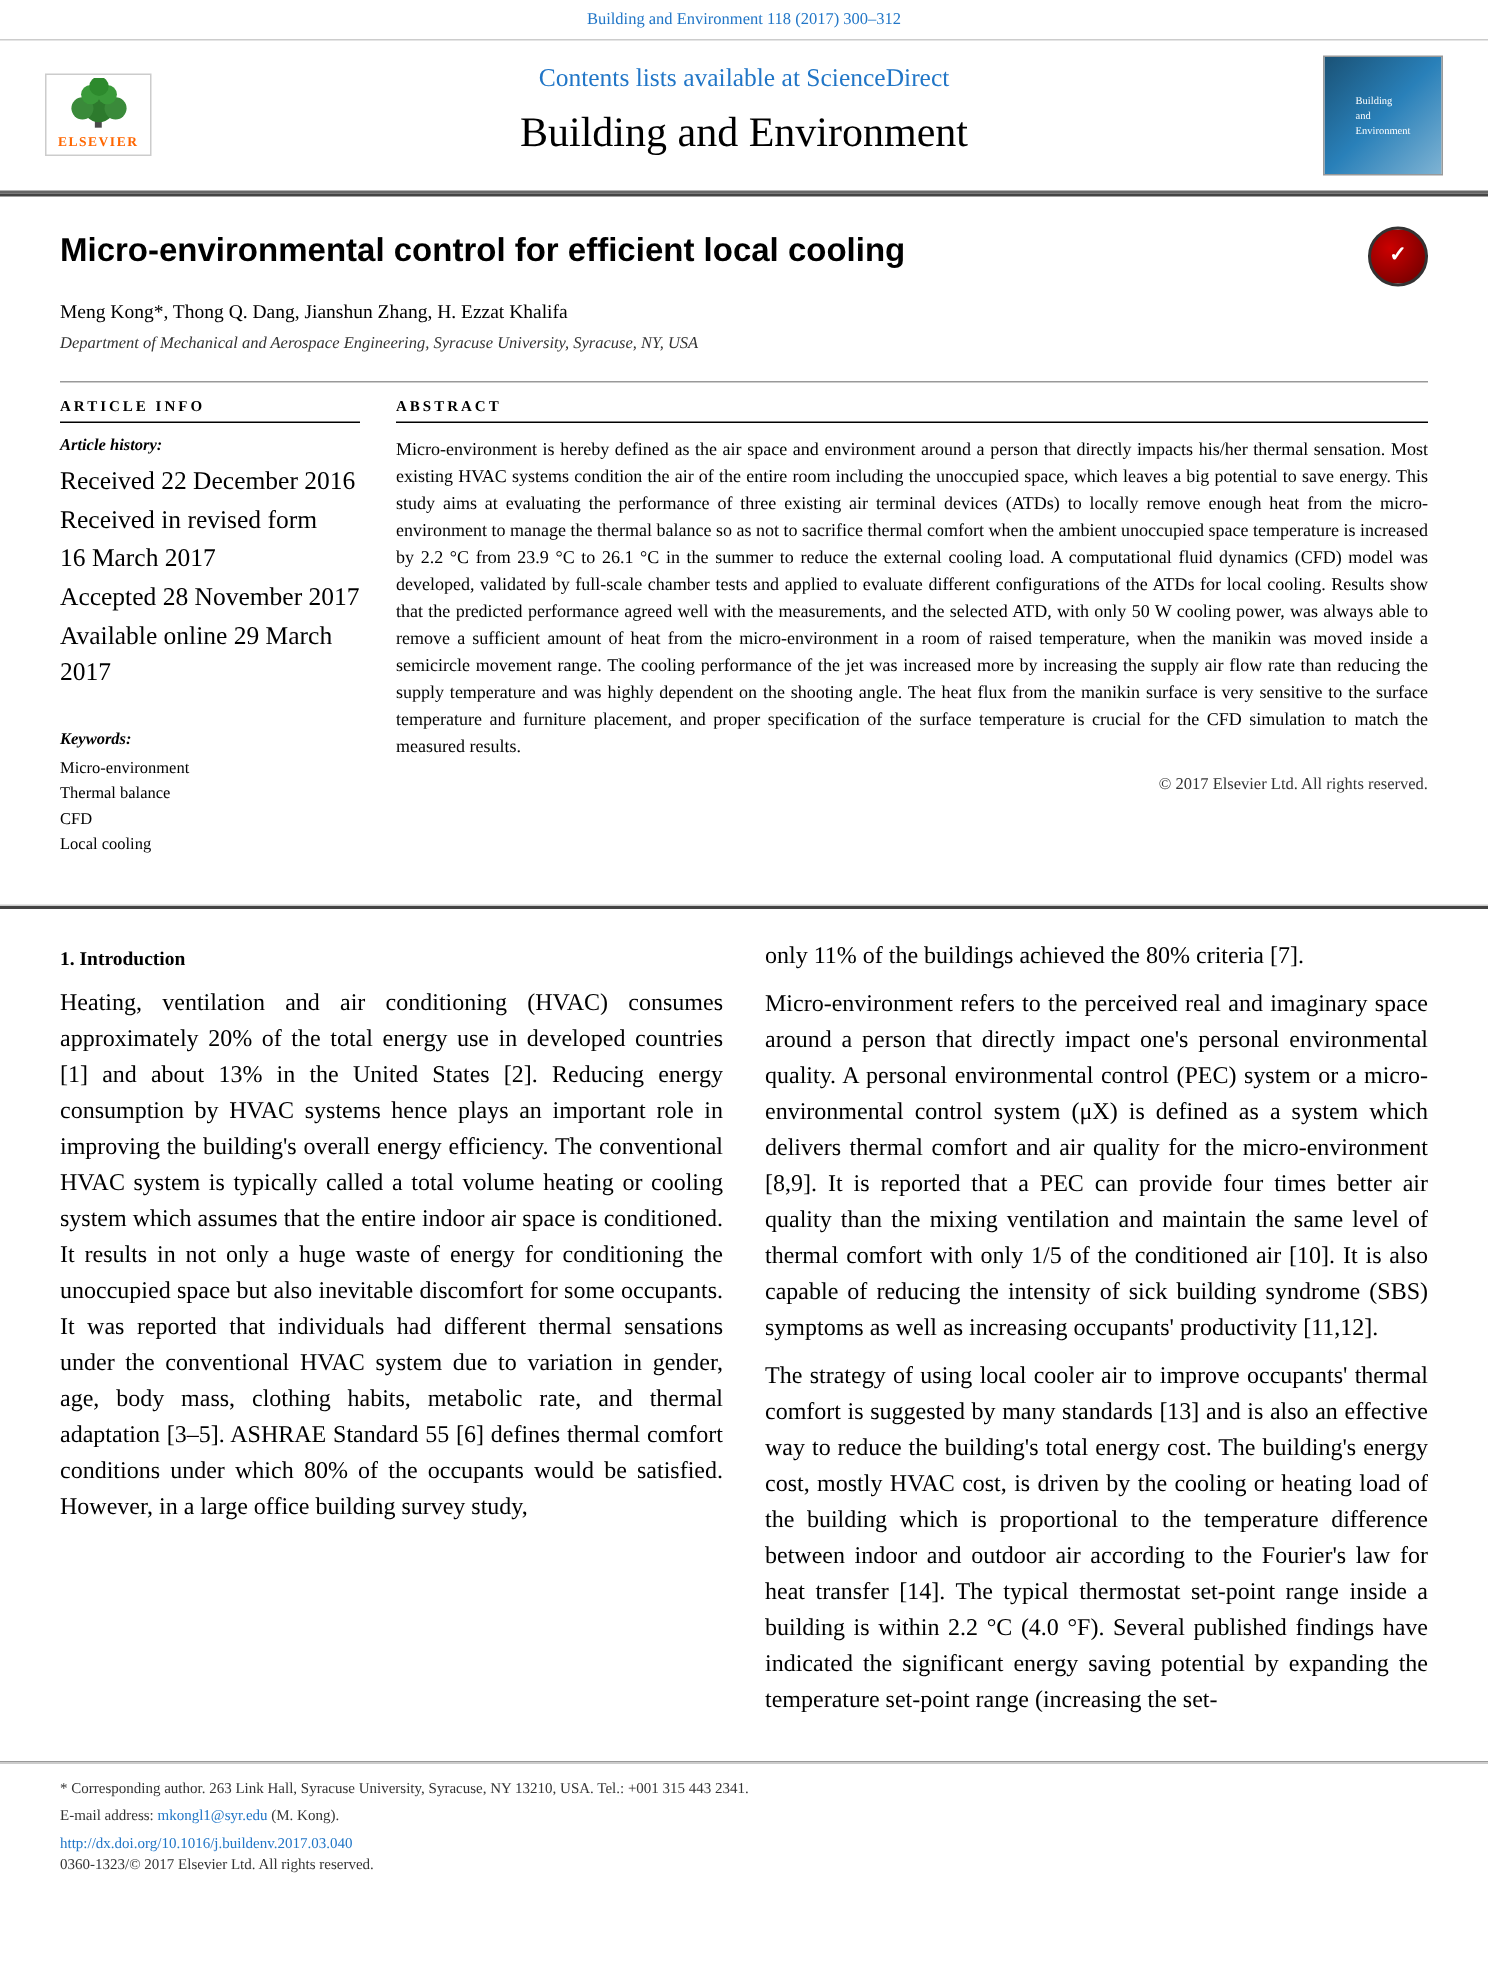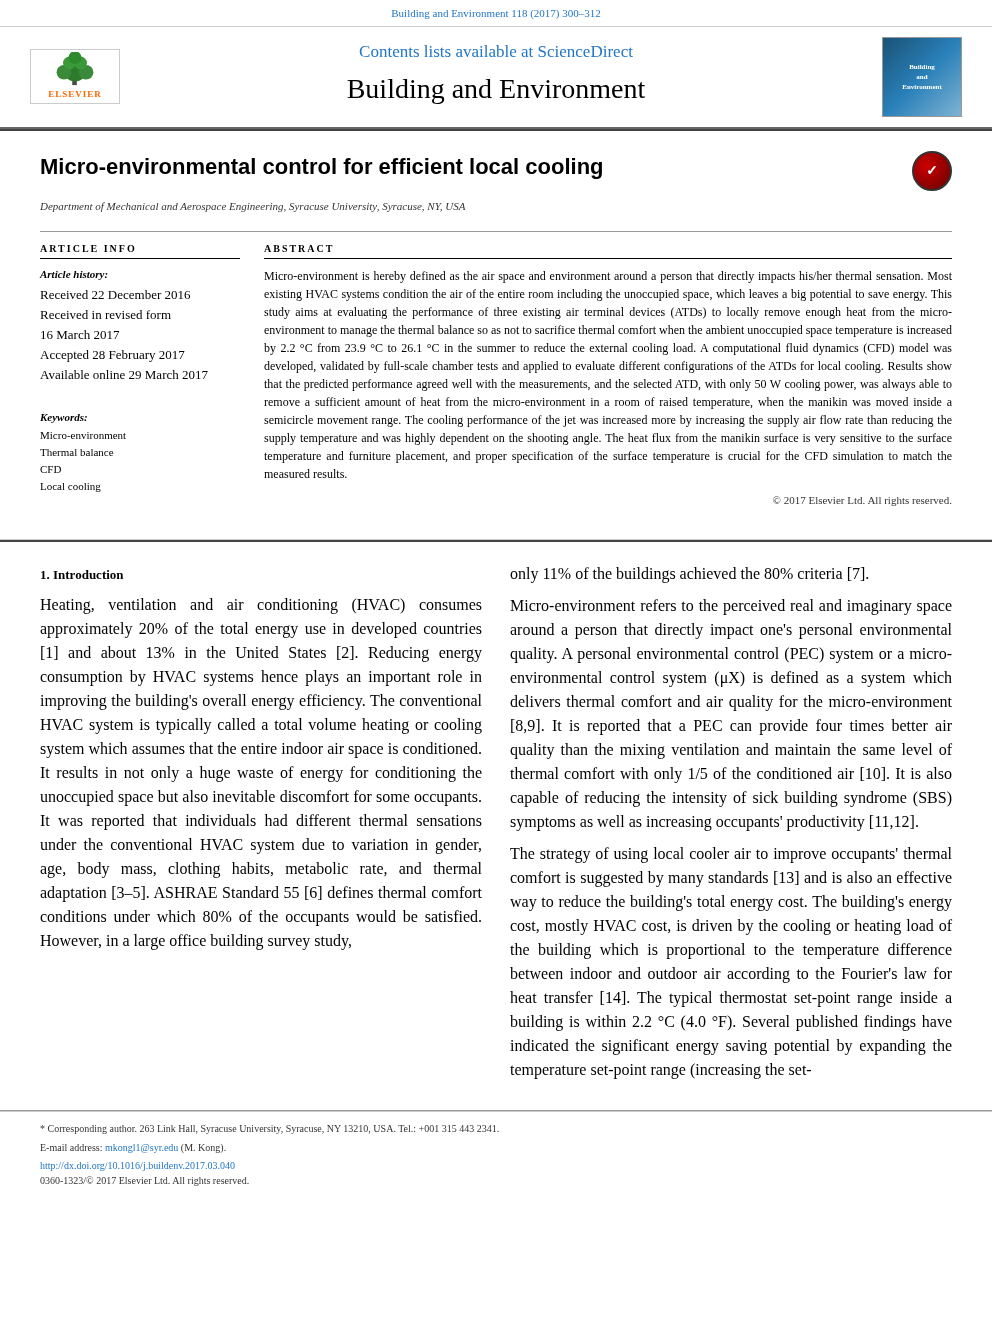--- a/index.html
+++ b/index.html
@@ -55,21 +55,21 @@
     }
     .journal-header-right {
       width: 110px;
       min-width: 110px;
       display: flex;
       justify-content: flex-end;
     }
 
     
     .elsevier-logo {
-      width: 90px;
+      width: 71px;
       height: 55px;
       border: 1px solid #ccc;
       display: flex;
       flex-direction: column;
       align-items: center;
       justify-content: flex-end;
       background: #fff;
       padding: 2px;
     }
     .elsevier-logo .tree-svg {
@@ -92,22 +92,21 @@
       border: 1px solid #999;
       display: flex;
       align-items: center;
       justify-content: center;
       flex-direction: column;
       padding: 4px;
     }
     .journal-cover-text {
       font-size: 7px;
       color: #fff;
-      text-align: center;
-      font-weight: bold;
+      font-weight: normal;
     }
 
     
     .article-container {
       padding: 20px 40px 30px;
       border-bottom: 1px solid #ccc;
     }
 
     .article-title-row {
       display: flex;
@@ -174,21 +173,21 @@
     }
 
     .info-block { margin-bottom: 25px; }
     .info-block .info-title {
       font-size: 11px;
       font-style: italic;
       font-weight: bold;
       margin-bottom: 3px;
     }
     .info-block .info-line {
-      font-size: 13px;
+      font-size: 17px;
       margin-bottom: 1px;
     }
 
     .keywords-block { margin-top: 10px; }
     .keywords-block .kw-title {
       font-size: 11px;
       font-style: italic;
       font-weight: bold;
       margin-bottom: 3px;
     }
@@ -314,35 +313,38 @@
 </div>
 
 <hr class="divider-heavy">
 
 <div class="article-container">
   <div class="article-title-row">
     <div class="article-title">Micro-environmental control for efficient local cooling</div>
     <div class="crossmark-badge">✓</div>
   </div>
 
+  <div class="article-authors">
+    <span>Meng Kong*, Thong Q. Dang, Jianshun Zhang, H. Ezzat Khalifa</span>
+  </div>
   <div class="article-affil">Department of Mechanical and Aerospace Engineering, Syracuse University, Syracuse, NY, USA</div>
 
   <hr class="divider-line">
 
   <div class="two-col">
 
     <div class="left-col">
       <div class="section-label">ARTICLE INFO</div>
 
       <div class="info-block">
         <div class="info-title">Article history:</div>
         <div class="info-line">Received 22 December 2016</div>
         <div class="info-line">Received in revised form</div>
         <div class="info-line">16 March 2017</div>
-        <div class="info-line">Accepted 28 February 2017</div>
+        <div class="info-line">Accepted 28 November 2017</div>
         <div class="info-line">Available online 29 March 2017</div>
       </div>
 
       <div class="keywords-block">
         <div class="kw-title">Keywords:</div>
         <div class="kw-item">Micro-environment</div>
         <div class="kw-item">Thermal balance</div>
         <div class="kw-item">CFD</div>
         <div class="kw-item">Local cooling</div>
       </div>

